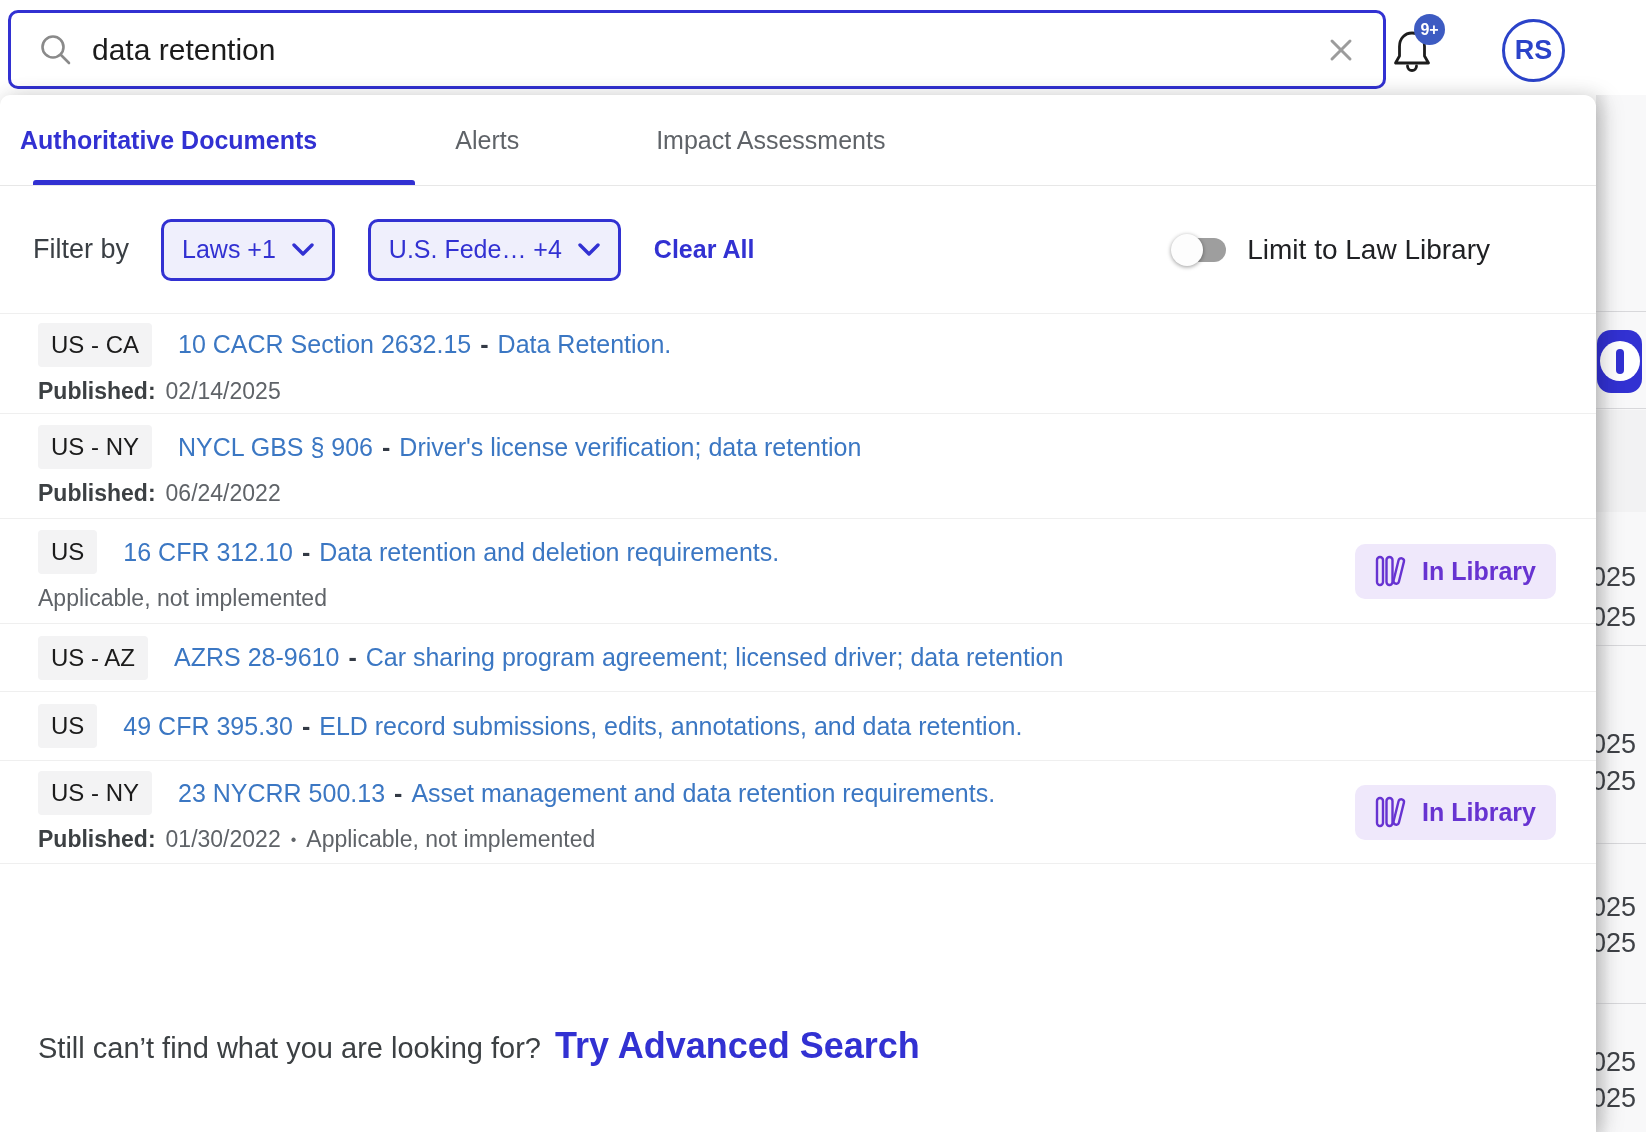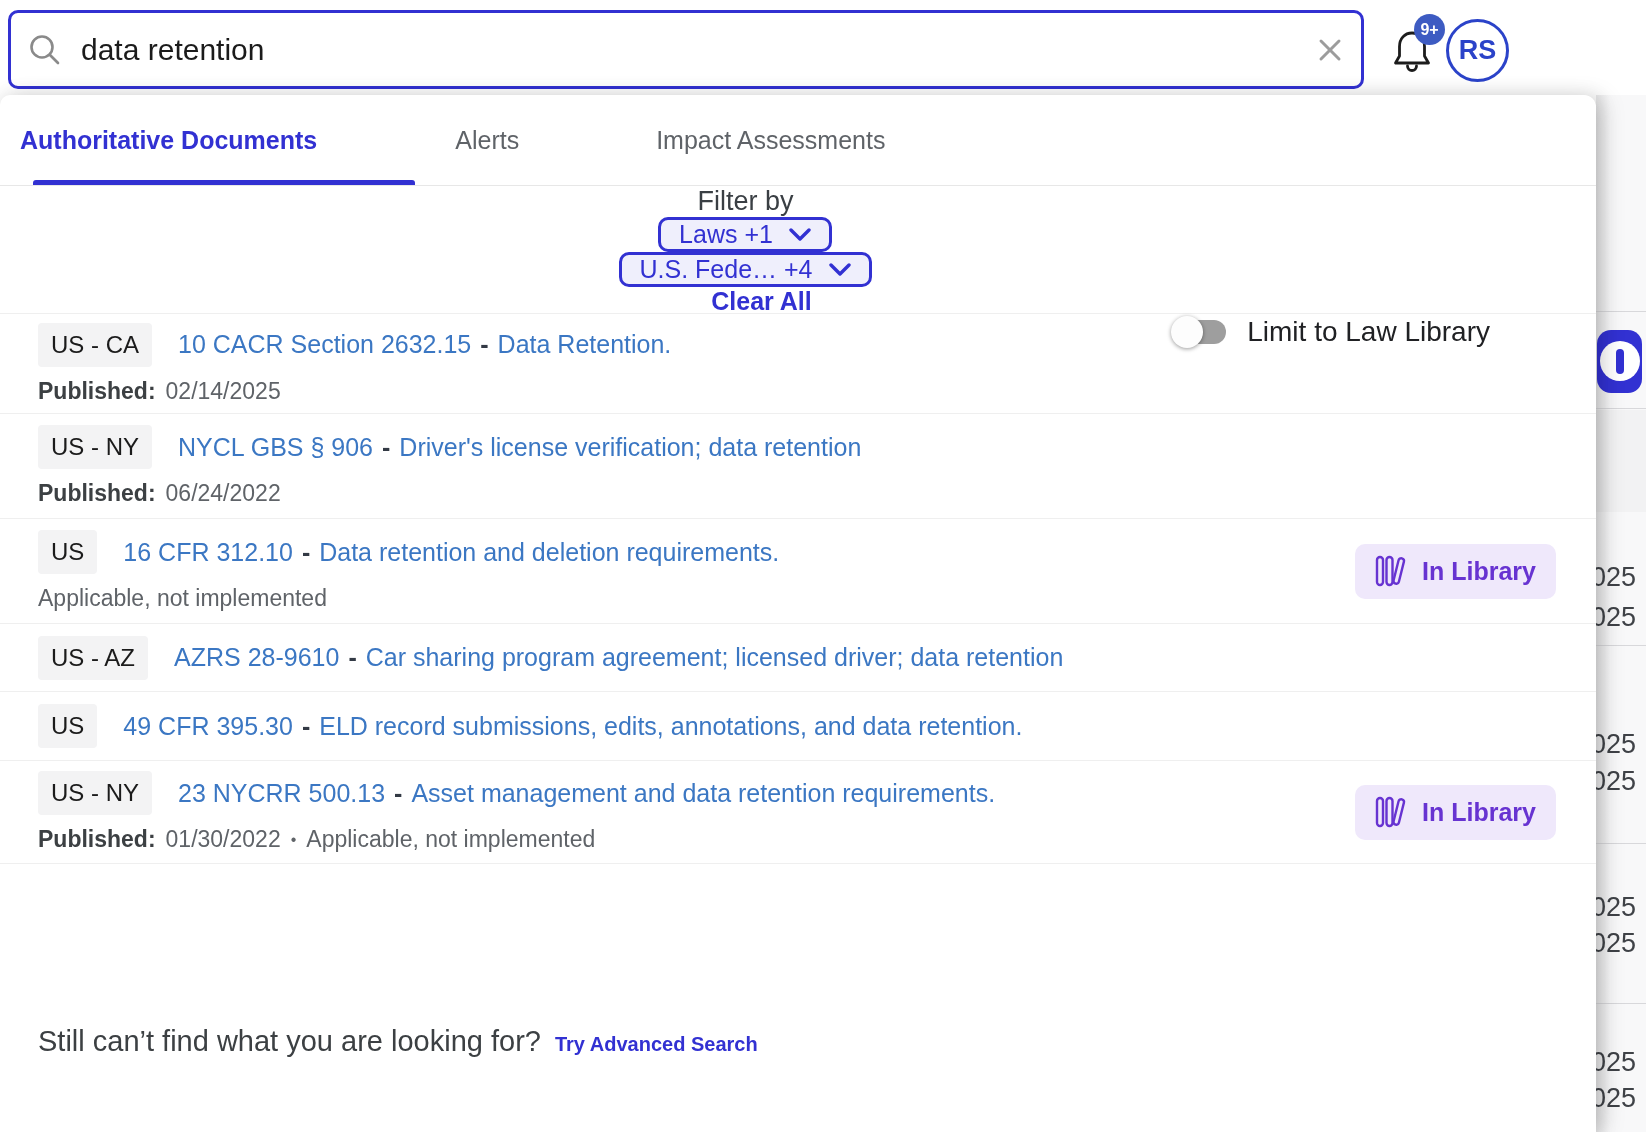--- a/index.html
+++ b/index.html
@@ -15,43 +15,43 @@
     background:linear-gradient(to right,#e9e9ea 0,#f8f8f9 14px);}
   .bg-line{position:absolute;left:0;right:0;height:1px;background:#d8d8db;}
   .bg-band{position:absolute;left:0;right:0;top:410px;height:102px;background:rgba(0,0,0,0.025);}
   .bg-blue-btn{position:absolute;left:1px;top:330px;width:45px;height:63px;background:#3231d2;border-radius:14px;}
   .bg-blue-btn .disc{position:absolute;left:3px;top:11px;width:40px;height:40px;border-radius:50%;background:#fff;}
   .bg-blue-btn .bar{position:absolute;left:16px;top:8px;width:8px;height:25px;border-radius:4px;background:#3231d2;}
   .bg-frag{position:absolute;left:-5px;font-size:27px;color:#3f4247;white-space:nowrap;}
   
   .search-bar{position:absolute;left:8px;top:10px;width:1318px;height:73px;
     border:3px solid #3231d2;border-radius:10px;background:#fff;
-    display:flex;align-items:center;padding:0 16px;box-sizing:content-box;}
+    display:flex;align-items:center;padding:0 27px;box-sizing:content-box;}
   .search-input{flex:1;border:none;outline:none;font-family:inherit;font-size:30px;color:#1b1b1b;margin-left:16px;background:transparent;}
   .icon-btn{display:flex;align-items:center;justify-content:center;cursor:pointer;background:none;border:none;padding:0;}
   .bell-wrap{position:absolute;left:1388px;top:14px;width:62px;height:66px;}
   .badge-count{position:absolute;left:26px;top:0;width:31px;height:31px;border-radius:50%;
     background:#3d5bc2;color:#fff;font-size:16px;font-weight:700;
     display:flex;align-items:center;justify-content:center;}
-  .avatar{position:absolute;left:1446px;top:19px;width:57px;height:57px;border-radius:50%;
+  .avatar{position:absolute;left:1502px;top:19px;width:57px;height:57px;border-radius:50%;
     border:3px solid #2b43c9;background:#fff;color:#2b43c9;font-size:27px;font-weight:700;
     display:flex;align-items:center;justify-content:center;cursor:pointer;}
   
   .panel{position:absolute;left:0;top:95px;width:1596px;height:1037px;background:#fff;
     border-radius:10px 12px 0 0;
     box-shadow:0 4px 22px rgba(0,0,0,0.16), 10px 0 22px rgba(0,0,0,0.10);}
   
   .tabs{height:90px;display:flex;align-items:center;padding-left:20px;border-bottom:1px solid #e7e7e7;position:relative;}
   .tab{font-size:25px;color:#5f6368;cursor:pointer;white-space:nowrap;}
   .tab.active{color:#3231d2;font-weight:700;}
   .tab-alerts{margin-left:138px;}
   .tab-impact{margin-left:137px;}
   .tab-underline{position:absolute;left:33px;bottom:0;width:382px;height:5px;background:#3231d2;border-radius:3px 3px 0 0;}
   
-  .filter-row{height:127px;display:flex;align-items:center;padding:0 106px 0 33px;border-bottom:1px solid #efefef;flex-direction:column;}
+  .filter-row{height:127px;display:flex;align-items:center;padding:0 106px 0 33px;border-bottom:1px solid #efefef;}
   .filter-label{font-size:27px;color:#3a3f44;margin-right:32px;}
   .chip{display:flex;align-items:center;gap:16px;height:56px;padding:0 18px;margin-right:33px;
     border:3px solid #3231d2;border-radius:10px;background:#efeffc;color:#3231d2;
     font-size:25px;cursor:pointer;white-space:nowrap;}
   .clear-all{font-size:25px;font-weight:700;color:#3231d2;cursor:pointer;margin-left:0;white-space:nowrap;}
   .limit-group{margin-left:auto;display:flex;align-items:center;gap:21px;}
   .toggle{position:relative;width:52px;height:24px;border-radius:12px;background:#9e9e9e;cursor:pointer;}
   .toggle .thumb{position:absolute;left:-3px;top:-4px;width:32px;height:32px;border-radius:50%;background:#fdfdfd;
     box-shadow:0 1px 4px rgba(0,0,0,0.4);}
   .limit-label{font-size:28px;color:#202124;white-space:nowrap;}
@@ -65,21 +65,21 @@
   .doc-title{color:#3b77c3;font-size:25px;cursor:pointer;text-decoration:none;}
   .line2{font-size:23px;color:#5f6368;display:flex;align-items:center;gap:10px;}
   .pub-label{font-weight:700;color:#3c4043;}
   .bullet{font-size:16px;color:#5f6368;}
   .lib-badge{display:flex;align-items:center;gap:13px;height:55px;padding:0 20px;
     background:#efe8fb;border-radius:10px;color:#6733d1;font-size:25px;font-weight:700;white-space:nowrap;}
   .h100{height:99px;} .h105{height:104px;} .h68{height:67px;} .h69{height:68px;} .h103{height:102px;}
   
   .panel-footer{position:absolute;left:38px;top:930px;display:flex;align-items:baseline;}
   .footer-prompt{font-size:29px;color:#3c4043;}
-  .footer-link{font-size:20px;font-weight:700;color:#3231d2;margin-left:14px;cursor:pointer;}
+  .footer-link{font-size:36px;font-weight:700;color:#3231d2;margin-left:14px;cursor:pointer;}
 </style>
 </head>
 <body>
 
 <div class="bg-strip">
   <div class="bg-strip-body">
     <div class="bg-blue-btn" style="top:235px;">
       <div class="disc">
           <div class="bar"></div>
         </div>

